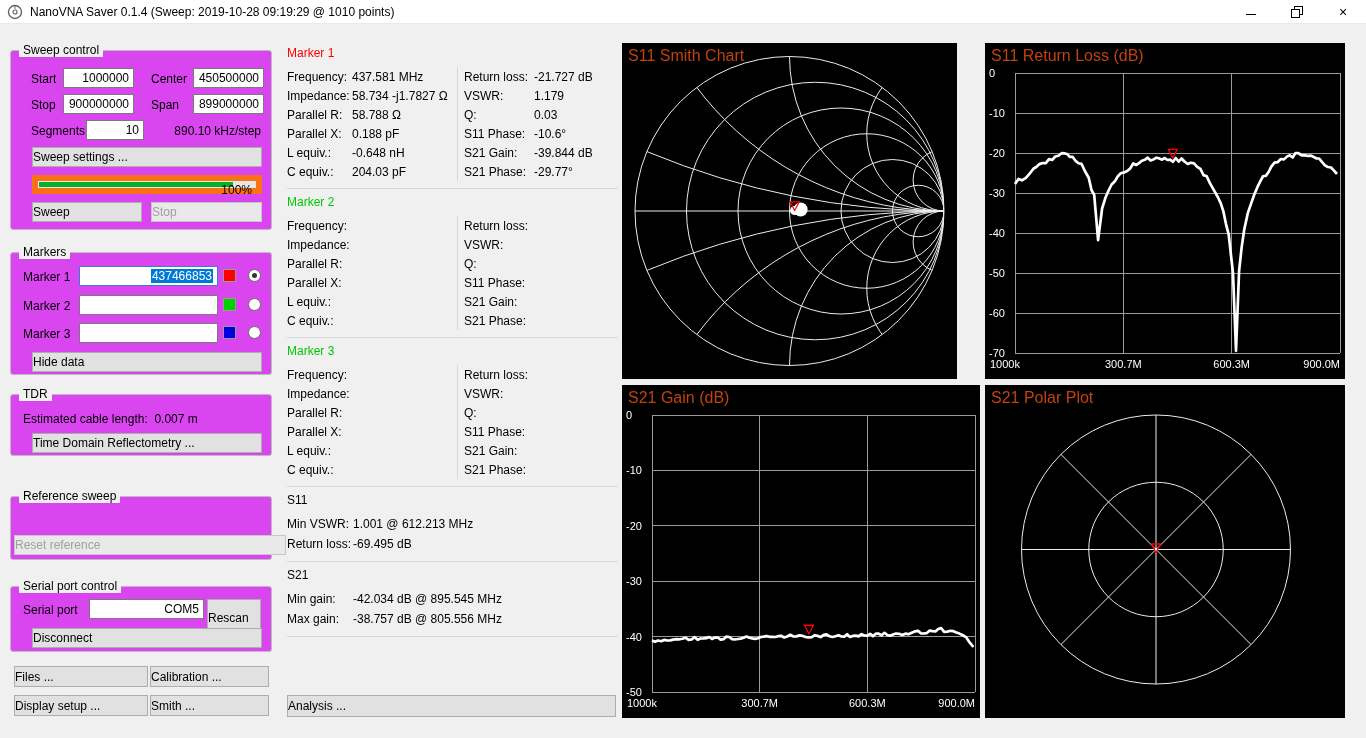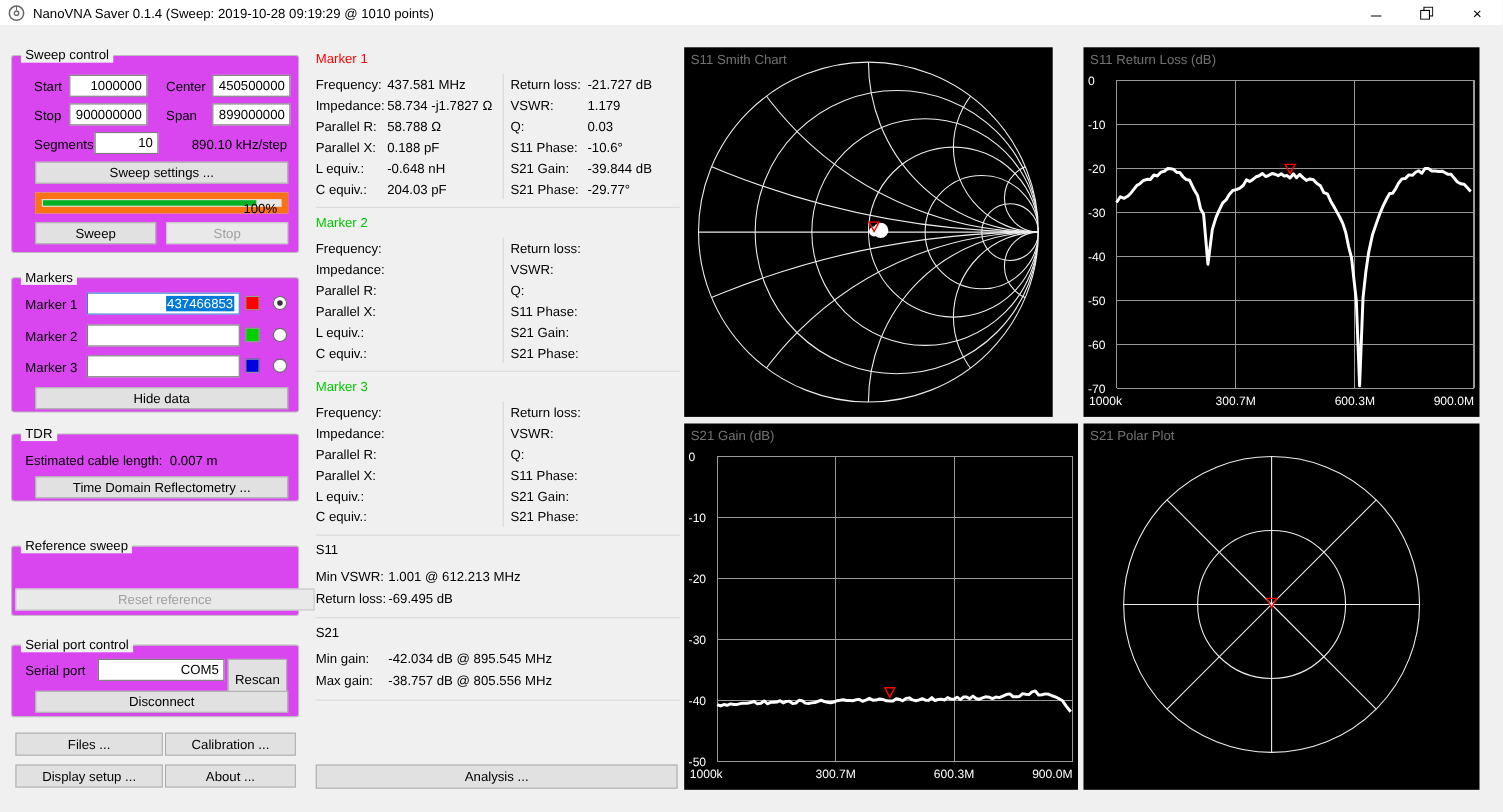--- a/index.html
+++ b/index.html
@@ -12,21 +12,21 @@
     display:flex;align-items:center;border-bottom:1px solid #e9e9e9}
   #app-icon{margin-left:7px}
   #title-text{margin-left:7px;font-size:12px;white-space:nowrap}
   #win-controls{margin-left:auto;display:flex;height:24px}
   .win-btn{width:46px;height:24px;display:flex;align-items:center;justify-content:center;cursor:default}
 
   
   .group{position:absolute;border:1px solid #bcbcbc;border-radius:3px;background:#d946ef}
   .glabel{position:absolute;top:-8px;left:8px;background:#f0f0f0;padding:0 4px;line-height:14px;white-space:nowrap}
   .btn{position:absolute;background:#e1e1e1;border:1px solid #adadad;display:flex;align-items:center;
-    justify-content:center;font-size:12px;cursor:default;white-space:nowrap}
+    font-size:12px;cursor:default;white-space:nowrap}
   .btn.disabled{background:#e9e9e9;border-color:#c6c6c6;color:#a0a0a0}
   .tbox{position:absolute;background:#fff;border:1px solid #7a7a7a;display:flex;align-items:center;
     justify-content:flex-end;padding:0 4px;font-size:12px;overflow:hidden;white-space:nowrap}
   .tbox.focused{border-color:#3a7bd5}
   .sel-text{background:var(--sel,#0078d7);color:#fff;padding:0 1px}
   .lab{position:absolute;line-height:16px;white-space:nowrap}
   .swatch{position:absolute;width:13px;height:13px;border:1px solid #9a9a9a}
   .radio{position:absolute;width:13px;height:13px;border:1px solid #6a6a6a;border-radius:50%;background:#fff}
   .radio.checked::after{content:'';position:absolute;left:3px;top:3px;width:5px;height:5px;border-radius:50%;background:#333}
 
@@ -42,21 +42,21 @@
   .m-l{width:170px;display:flex}
   .m-r{flex:1;border-left:1px solid #d8d8d8;padding-left:6px;display:flex;height:100%;align-items:center}
   .f-lbl{width:65px;flex:none}
   .m-r .f-lbl{width:70px}
   .s-row{display:flex;height:20px;align-items:center}
   .s-row .f-lbl{width:66px}
   .f-val{white-space:nowrap}
 
   
   .chart-panel{position:absolute;background:#000;overflow:hidden}
-  .chart-title{position:absolute;left:6px;top:4px;color:#737373;font-size:12px;z-index:2}
+  .chart-title{position:absolute;left:6px;top:4px;color:#c2410c;font-size:16px;z-index:2}
   .chart-panel svg{position:absolute;left:0;top:0}
   svg text{font-family:"Liberation Sans","DejaVu Sans",sans-serif}
 </style>
 </head>
 <body>
 
 <div id="titlebar">
   <svg id="app-icon" width="16" height="16" viewBox="0 0 16 16">
     <circle cx="8" cy="8" r="6.5" fill="none" stroke="#666" stroke-width="1.4"></circle>
     <circle cx="8" cy="8" r="2" fill="none" stroke="#666" stroke-width="1.2"></circle>
@@ -186,21 +186,21 @@
 <div class="btn" style="left:14px;top:666px;width:134px;height:21px">
     <span>Files ...</span>
   </div>
 <div class="btn" style="left:150px;top:666px;width:119px;height:21px">
     <span>Calibration ...</span>
   </div>
 <div class="btn" style="left:14px;top:695px;width:134px;height:21px">
     <span>Display setup ...</span>
   </div>
 <div class="btn" style="left:150px;top:695px;width:119px;height:21px">
-    <span>About ...</span>
+    <span>Smith ...</span>
   </div>
 
 <div id="mid">
     <div class="m-section">
       <div class="m-title" style="color: rgb(255, 0, 0);">Marker 1</div>
       <div class="m-row">
         <div class="m-l">
           <span class="f-lbl">Frequency:</span>
           <span class="f-val">437.581 MHz</span>
         </div>

